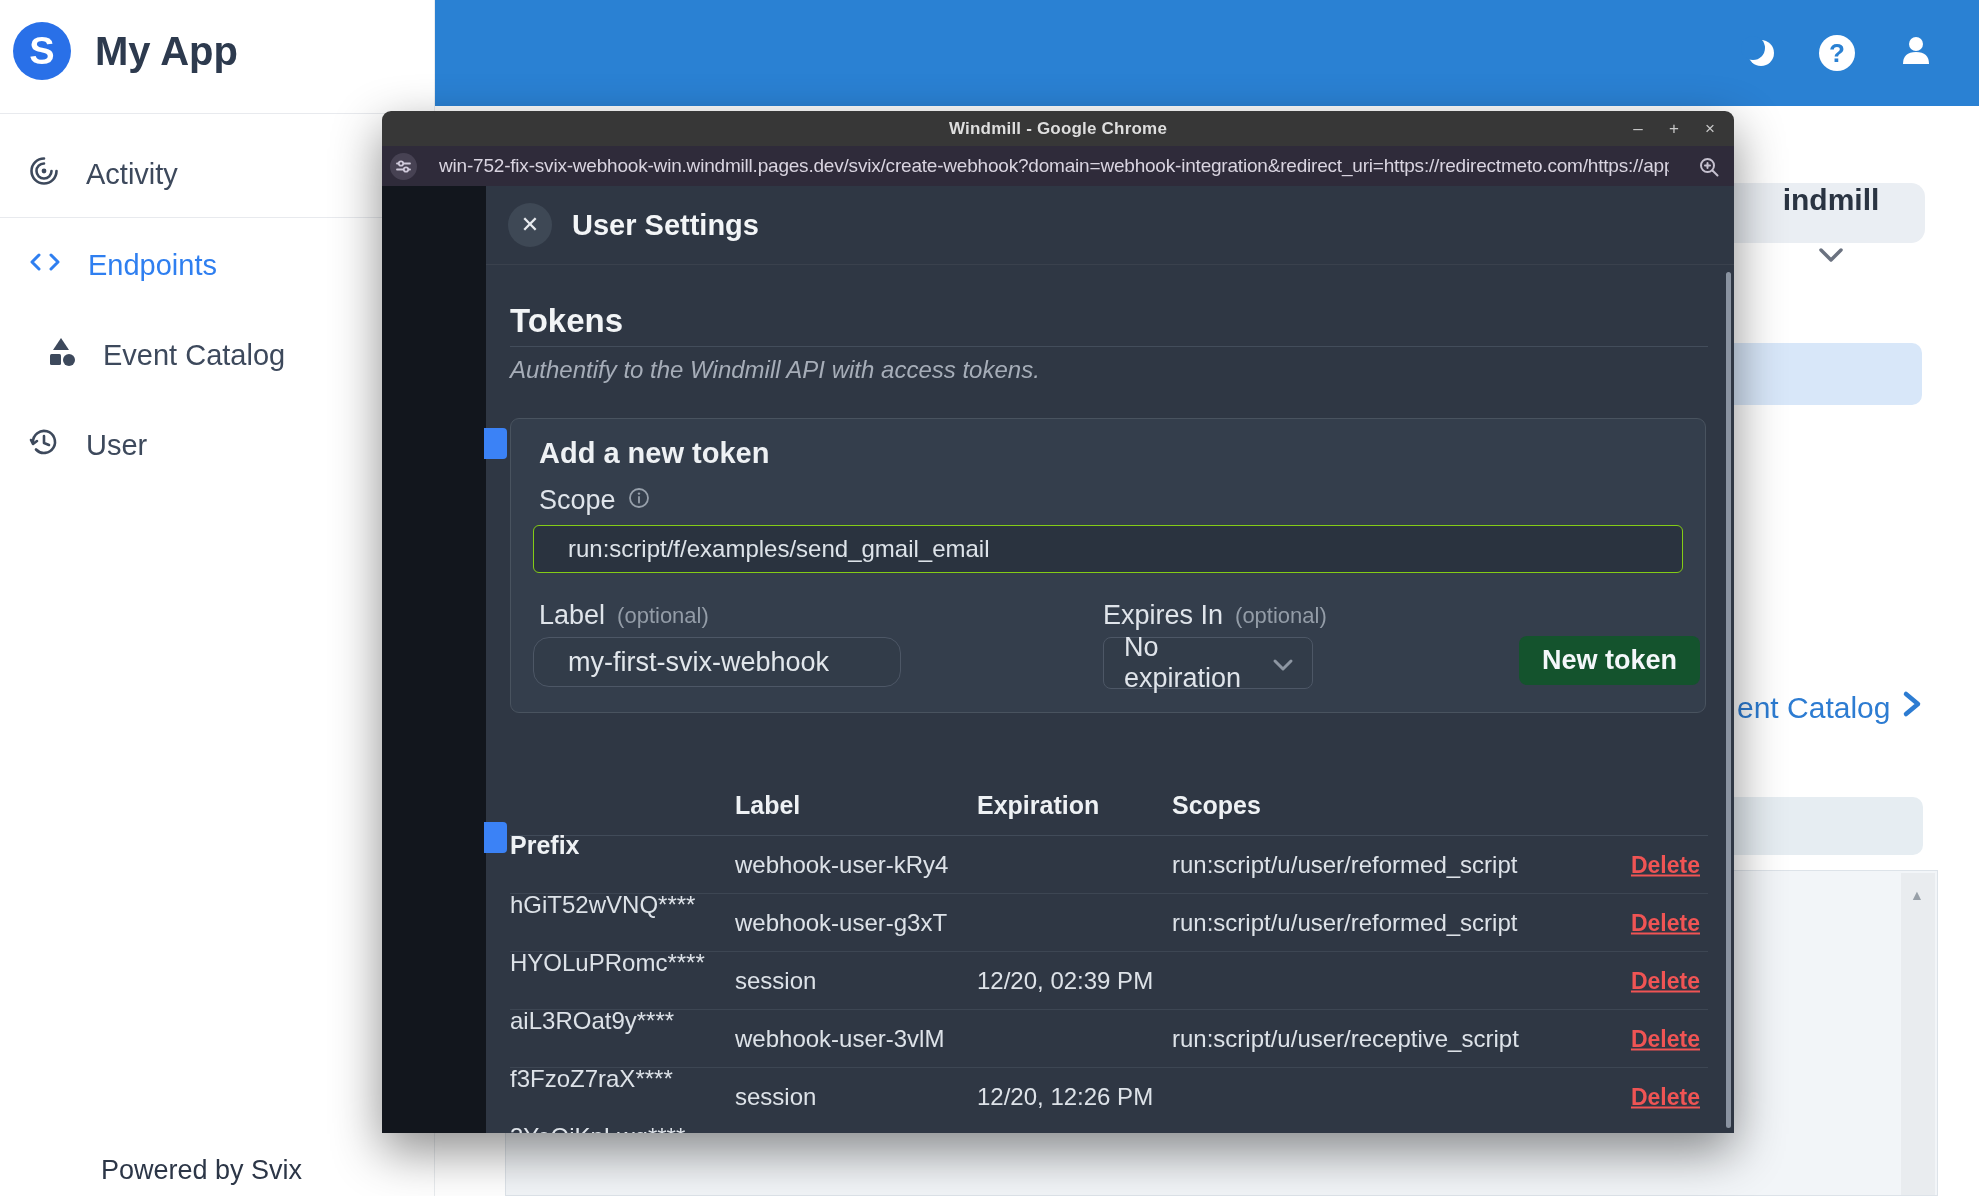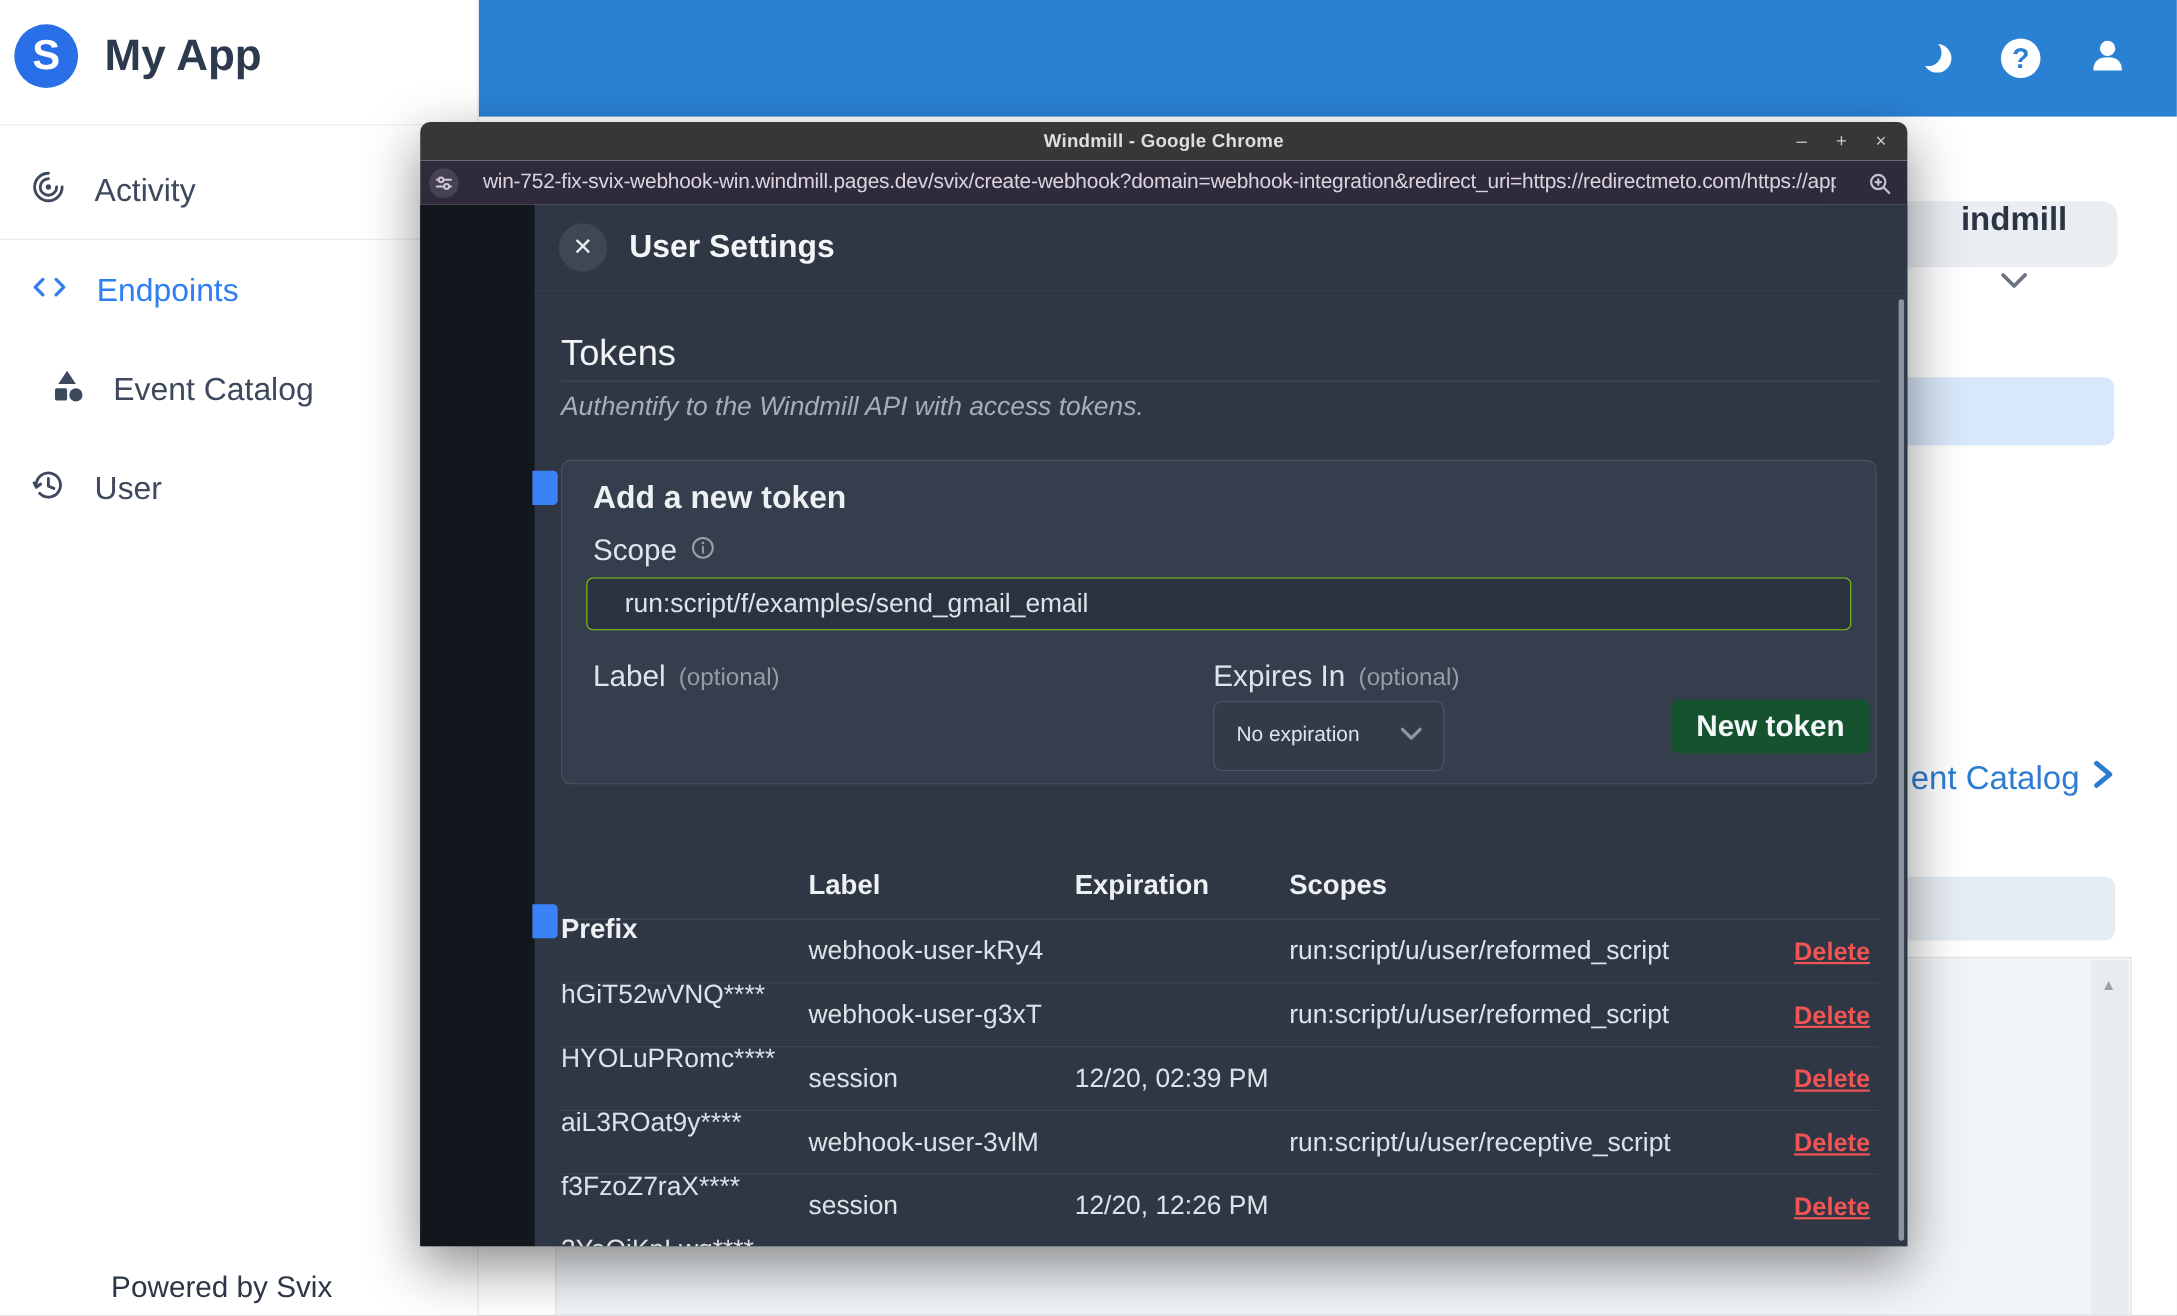--- a/index.html
+++ b/index.html
@@ -46,35 +46,35 @@
   .backdrop-strip { position:absolute; left:0; top:0; width:104px; height:947px; background:#12161d; }
   .peek-btn { position:absolute; left:102px; width:23px; height:31px; background:#3b82f6; border-radius:0 4px 4px 0; z-index:5; }
 
   
   .modal { position:absolute; left:104px; top:0; width:1248px; height:947px; background:#2f3744; }
   .modal-header { position:absolute; left:0; top:0; width:1248px; height:79px; border-bottom:1px solid #3a414d; }
   .close-btn { position:absolute; left:22px; top:17px; width:44px; height:44px; border-radius:50%; background:#3e4855; color:#e8ebef; font-size:22px; display:flex; align-items:center; justify-content:center; cursor:pointer; }
   .modal-title { position:absolute; left:86px; top:0; height:79px; display:flex; align-items:center; font-size:29px; font-weight:bold; color:#f3f5f7; }
   .modal-scrollbar { position:absolute; right:3px; top:86px; width:5px; height:856px; background:#9aa3b1; border-radius:3px; opacity:.85; }
 
-  .tokens-heading { position:absolute; left:24px; top:116px; font-size:33px; font-weight:normal; color:#f2f4f6; }
+  .tokens-heading { position:absolute; left:24px; top:116px; font-size:33px; font-weight:bold; color:#f2f4f6; }
   .tokens-rule { position:absolute; left:24px; top:160px; width:1198px; height:1px; background:#434d5b; }
   .tokens-sub { position:absolute; left:24px; top:170px; font-size:24px; font-style:italic; color:#a6adb8; }
 
   .card { position:absolute; left:24px; top:232px; width:1196px; height:295px; background:#343e4c; border:1px solid #49535f; border-radius:9px; }
   .card-heading { position:absolute; left:28px; top:18px; font-size:29px; font-weight:bold; color:#eef1f4; }
   .field-label { position:absolute; font-size:27px; color:#dfe4ea; display:flex; align-items:center; gap:12px; }
   .opt { font-size:22px; color:#939ca7; }
   .scope-label { left:28px; top:66px; }
   .text-input { position:absolute; background:#2a333f; border:1px solid #84cc16; border-radius:6px; color:#dde3e9; font-size:24px; display:flex; align-items:center; padding-left:34px; }
   .scope-input { left:22px; top:106px; width:1150px; height:48px; }
   .label-label { left:28px; top:181px; }
   .label-input { left:22px; top:218px; width:368px; height:50px; border-radius:16px; background:#323c49; border-color:#4d5766; font-size:27px; color:#e2e7ec; }
   .expires-label { left:592px; top:181px; }
-  .select-box { position:absolute; left:592px; top:218px; width:210px; height:64px; border:1px solid #4d5766; border-radius:8px; background:#323c49; display:flex; align-items:center; justify-content:space-between; padding:0 18px 0 20px; color:#dfe4ea; font-size:19px; cursor:pointer; }
+  .select-box { position:absolute; left:592px; top:218px; width:210px; height:52px; border:1px solid #4d5766; border-radius:8px; background:#323c49; display:flex; align-items:center; justify-content:space-between; padding:0 18px 0 20px; color:#dfe4ea; font-size:27px; cursor:pointer; }
   .new-token-btn { position:absolute; left:1008px; top:217px; width:181px; height:49px; background:#14532d; border:none; border-radius:8px; color:#f4f7fa; font-size:27px; font-weight:bold; font-family:"Liberation Sans", sans-serif; cursor:pointer; }
 
   .token-table { position:absolute; left:24px; top:589px; width:1198px; }
   .t-row { position:relative; height:58px; border-bottom:1px solid #3d4653; }
   .t-head { height:61px; border-bottom:1px solid #414b59; }
   .t-cell { position:absolute; top:50%; transform:translateY(-50%); white-space:nowrap; font-size:24px; color:#dde2e8; }
   .t-head .t-cell { font-weight:bold; font-size:25px; color:#eef1f4; }
   .c-prefix { left:0;margin-top:40px; }
   .c-label { left:225px; }
   .c-exp { left:467px; }
@@ -241,20 +241,21 @@
                   <circle cx="11" cy="6.6" r="1.2" fill="#97a0ab" stroke="none"></circle>
               </svg>
             </span>
           </div>
           <div class="text-input scope-input">run:script/f/examples/send_gmail_email</div>
 
           <div class="field-label label-label">
             <span>Label</span>
             <span class="opt">(optional)</span>
           </div>
+          <div class="text-input label-input">my-first-svix-webhook</div>
 
           <div class="field-label expires-label">
             <span>Expires In</span>
             <span class="opt">(optional)</span>
           </div>
           <div class="select-box">
             <span>No expiration</span>
             <span>
               <svg width="22" height="14" viewBox="0 0 22 14">
                   <polyline points="3,3 11,11 19,3" fill="none" stroke="#8d96a2" stroke-width="3" stroke-linecap="round" stroke-linejoin="round"></polyline>

